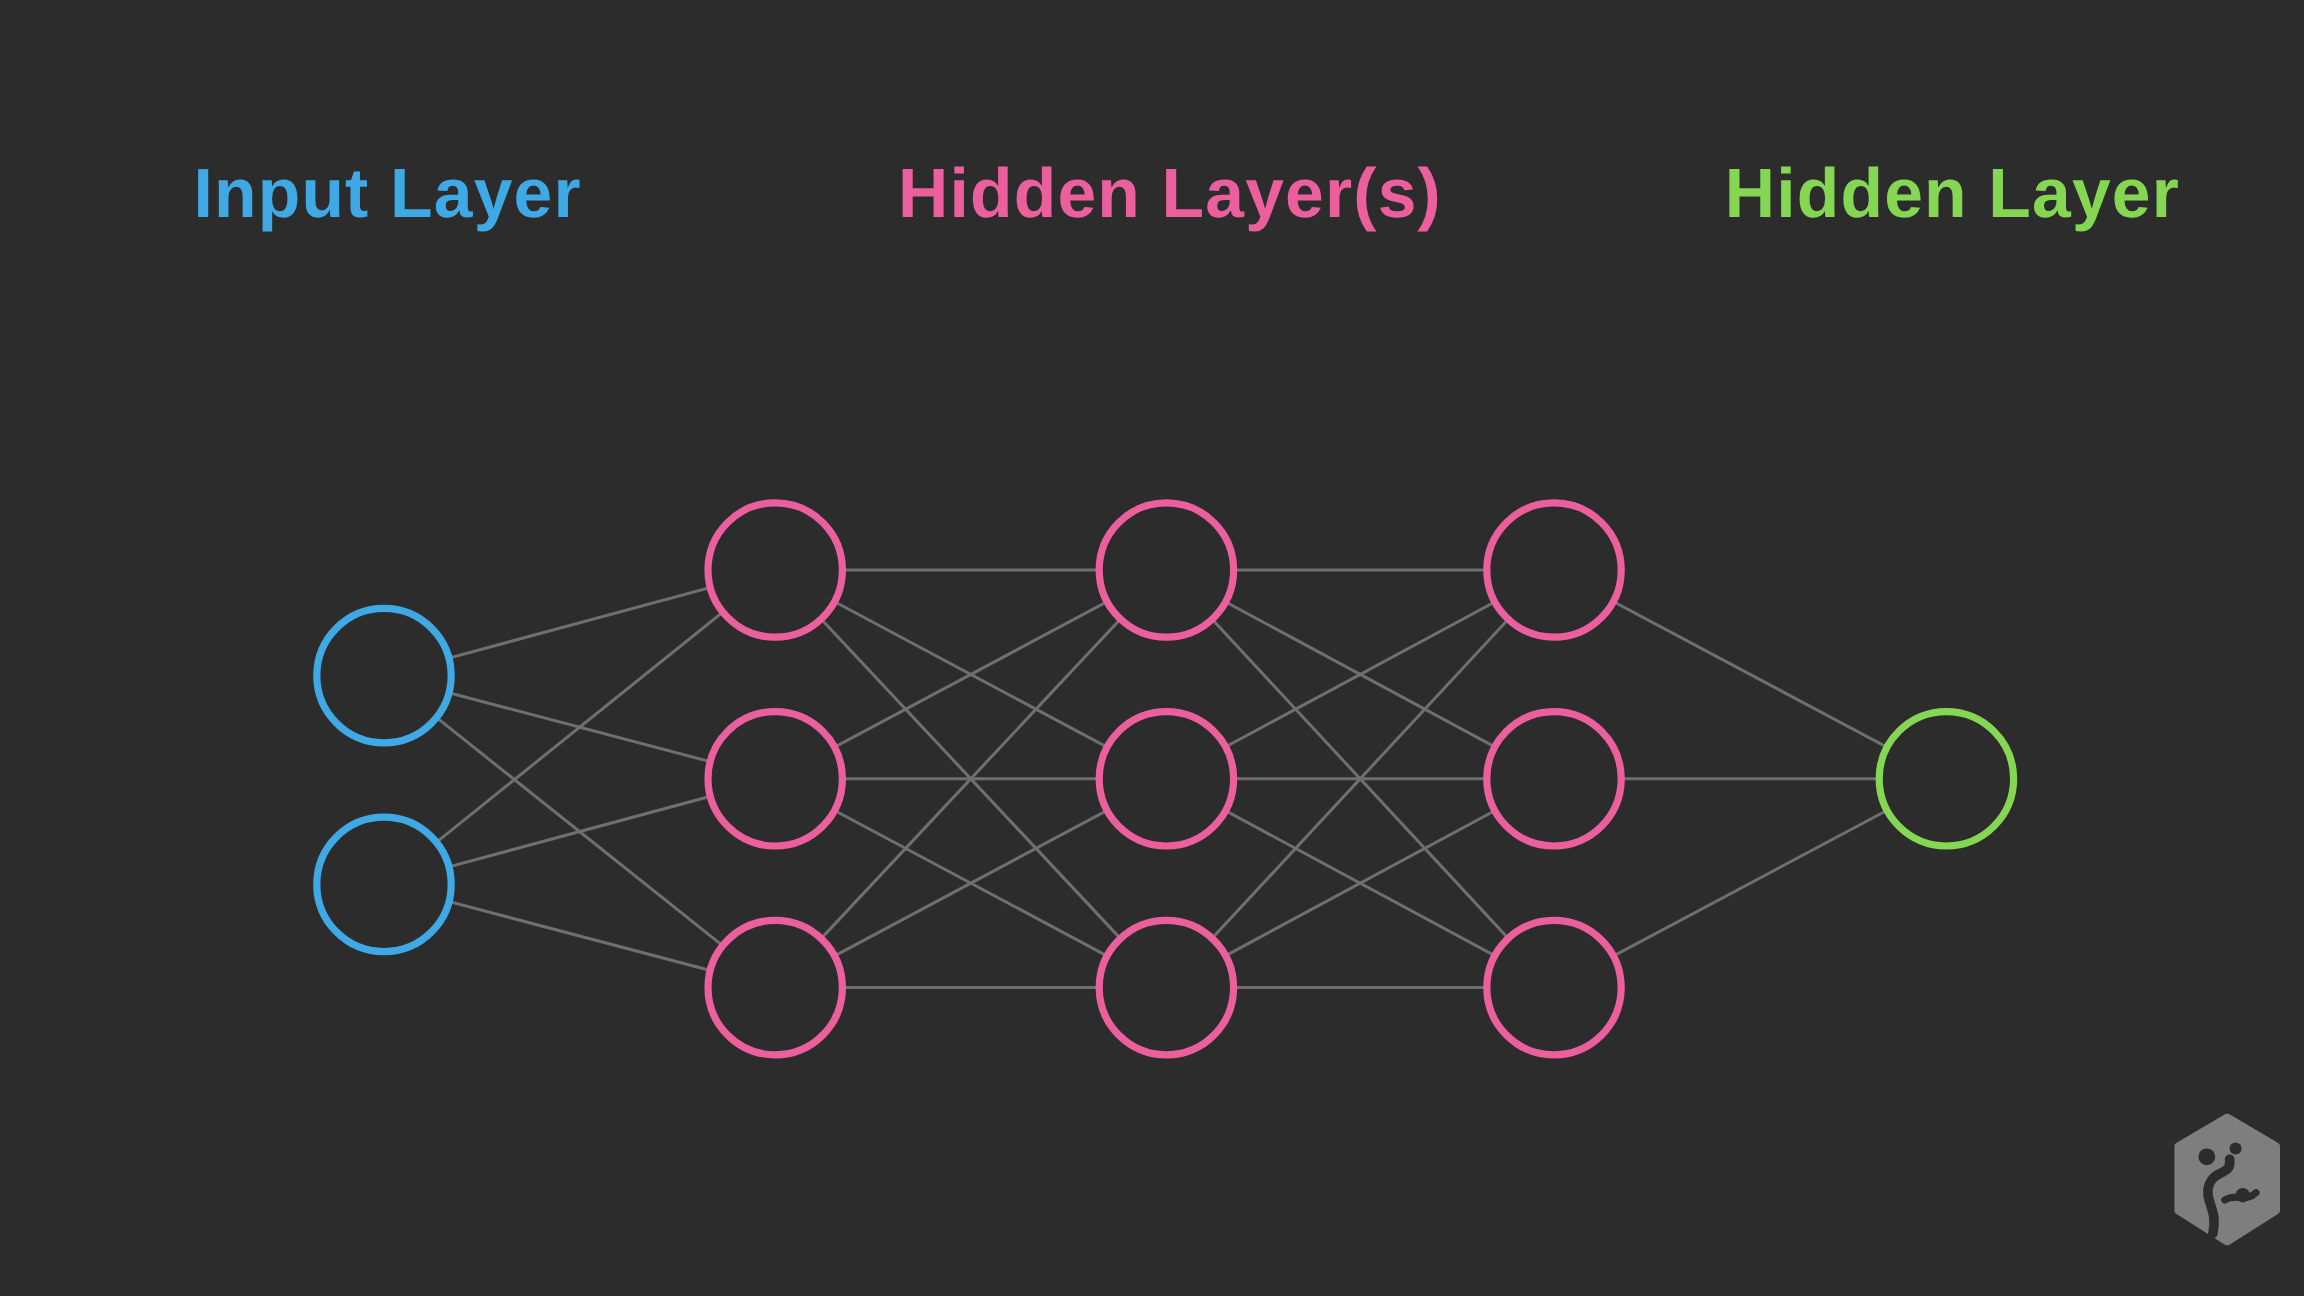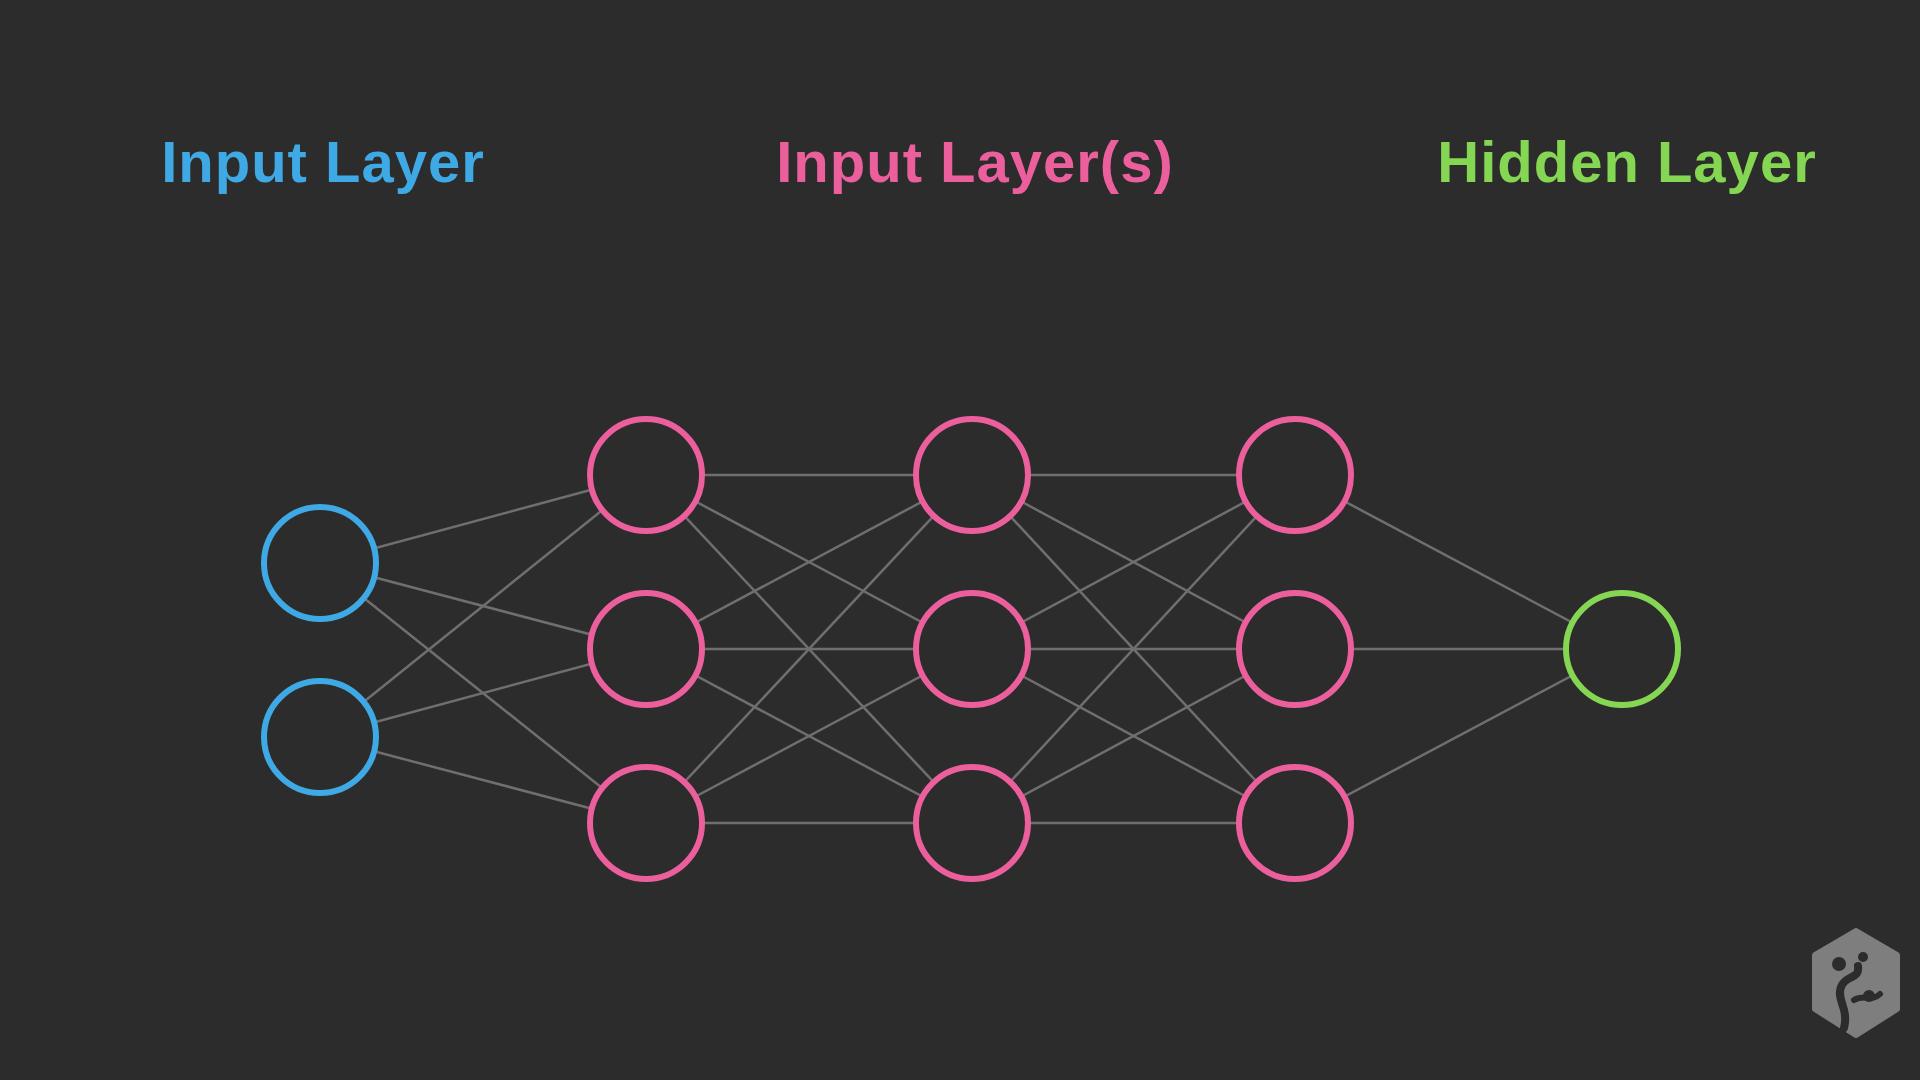--- a/index.html
+++ b/index.html
@@ -89,21 +89,21 @@
       <circle cx="972" cy="649" r="56" fill="#2d2c2c" stroke="#ec5f9d" stroke-width="6"></circle>
       <circle cx="972" cy="823" r="56" fill="#2d2c2c" stroke="#ec5f9d" stroke-width="6"></circle>
       <circle cx="1295" cy="475" r="56" fill="#2d2c2c" stroke="#ec5f9d" stroke-width="6"></circle>
       <circle cx="1295" cy="649" r="56" fill="#2d2c2c" stroke="#ec5f9d" stroke-width="6"></circle>
       <circle cx="1295" cy="823" r="56" fill="#2d2c2c" stroke="#ec5f9d" stroke-width="6"></circle>
       <circle cx="1622" cy="649" r="56" fill="#2d2c2c" stroke="#84d653" stroke-width="6"></circle>
     </svg>
 
   <div class="layer-label label-input" style="color: rgb(63, 169, 229);">Input Layer</div>
 
-  <div class="layer-label label-hidden" style="color: rgb(236, 95, 157);">Input Layer(s)</div>
+  <div class="layer-label label-hidden" style="color: rgb(236, 95, 157);">Hidden Layer(s)</div>
 
   <div class="layer-label label-output" style="color: rgb(132, 214, 83);">Hidden Layer</div>
 
   <div class="watermark">
     <svg viewBox="0 0 100 110">
       <path id="logo-badge" d="M50 3 L91 27 V81 L50 107 L9 81 V27 Z" stroke-width="6" stroke-linejoin="round" fill="#8d8d8d" stroke="#8d8d8d"></path>
       <g id="logo-details" fill="none" stroke-linecap="round">
         <circle id="logo-dot1" cx="33" cy="36" r="7" fill="#2d2c2c"></circle>
         <circle id="logo-dot2" cx="57" cy="29" r="5" fill="#2d2c2c"></circle>
         <circle id="logo-dot3" cx="63" cy="68" r="6" fill="#2d2c2c"></circle>

